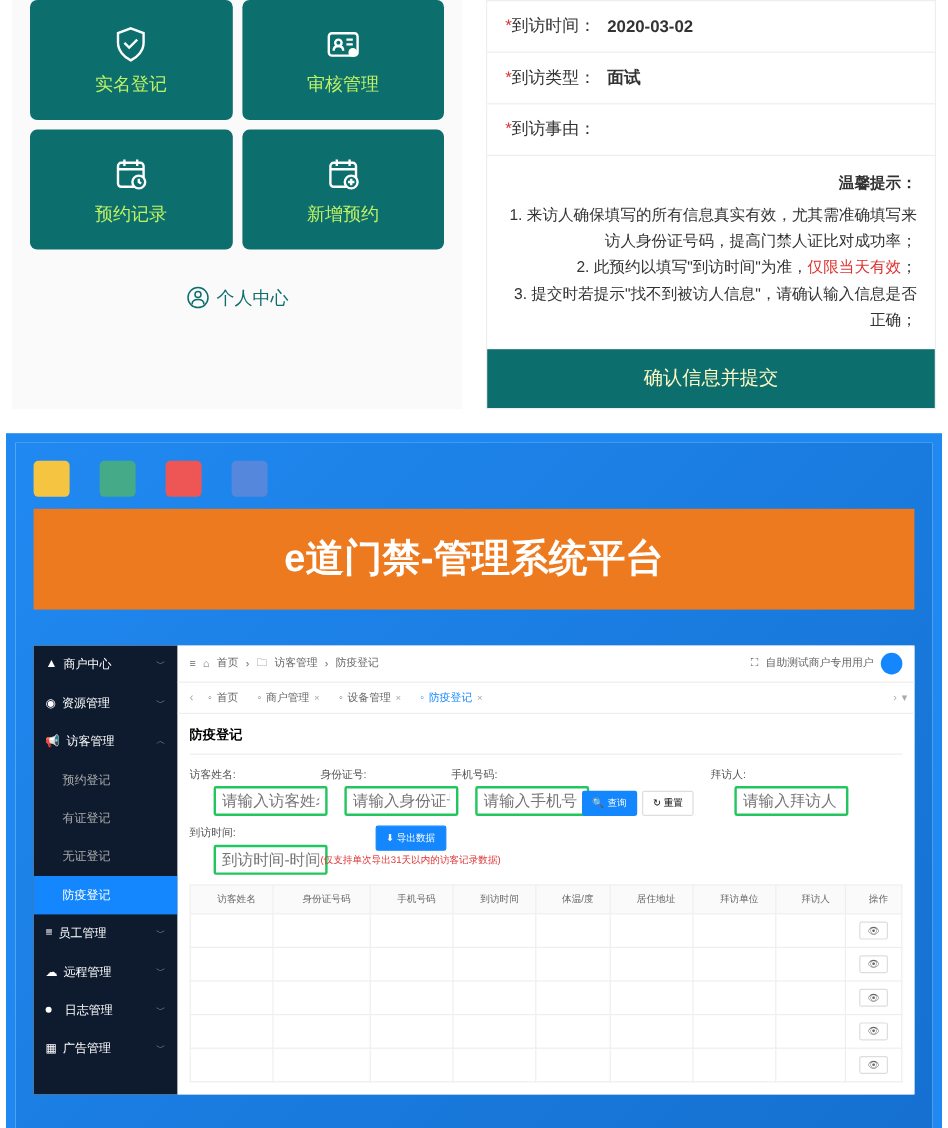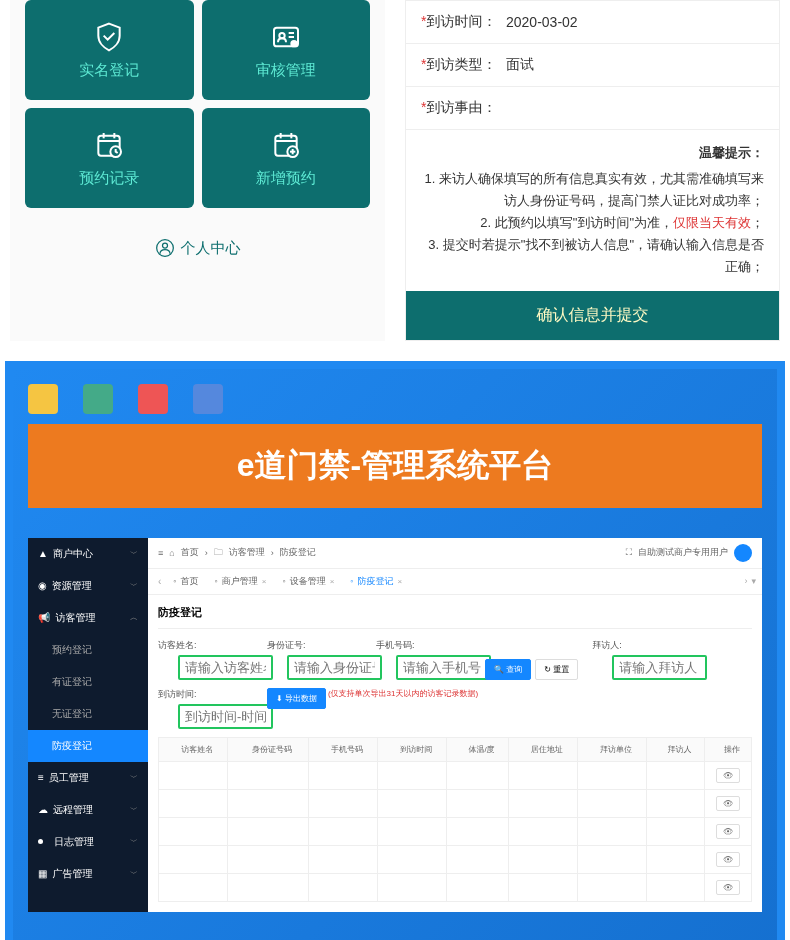--- a/index.html
+++ b/index.html
@@ -4,29 +4,29 @@
 <style>
 * { margin: 0; padding: 0; box-sizing: border-box; font-family: "Microsoft YaHei", Arial, sans-serif; }
 body { background: #fff; width: 790px; }
 
 
 .top-section { display: flex; gap: 20px; padding: 0 10px 15px; }
 .mobile-left { width: 375px; background: #fafafa; padding: 0 15px; }
 .tile-grid { display: grid; grid-template-columns: 1fr 1fr; gap: 8px; }
 .tile { background: #0d6e6e; border-radius: 6px; height: 100px; display: flex; flex-direction: column; align-items: center; justify-content: center; gap: 8px; cursor: pointer; }
 .tile svg { width: 32px; height: 32px; }
-.tile-label { color: #5eead4; font-size: 15px; }
+.tile-label { color: #bef264; font-size: 15px; }
 .personal-center { display: flex; align-items: center; justify-content: center; gap: 6px; color: #0d6e6e; font-size: 15px; padding: 30px 0 15px; cursor: pointer; }
 .personal-center svg { width: 20px; height: 20px; }
 
 .mobile-right { flex: 1; background: #fff; border: 1px solid #eee; display: flex; flex-direction: column; }
 .form-row { display: flex; padding: 12px 15px; border-bottom: 1px solid #eee; font-size: 14px; align-items: center; }
 .form-label { width: 85px; color: #333; }
 .form-label .req { color: #d33; }
-.form-value { color: #333; }
+.form-value { color: #333; font-weight: bold; }
 .form-placeholder { color: #bbb; }
 .tips { padding: 12px 15px; font-size: 13px; line-height: 1.7; color: #333; flex: 1; text-align: right; }
 .tips-title { font-weight: bold; margin-bottom: 4px; }
 .tips .red { color: #d33; }
 .submit-btn { background: #0d6e6e; color: #fef9c3; text-align: center; padding: 14px; font-size: 16px; cursor: pointer; }
 
 
 .bottom-section { border: 8px solid #2089f1; margin: 5px; }
 .desktop-bg { background: linear-gradient(135deg, #2089f1, #1570d0); padding: 15px 0 40px; position: relative; }
 .desktop-icons { display: flex; gap: 25px; padding: 0 15px 10px; }
@@ -294,21 +294,21 @@
               <span class="btn">↻ <span>重置</span></span>
             </div>
             <div class="field">
               <label>拜访人:</label>
               <input placeholder="请输入拜访人" style="">
             </div>
             <div class="field">
               <label>到访时间:</label>
               <input placeholder="到访时间-时间" style="">
             </div>
-            <div class="btn-group" style="flex-direction:row;align-items:flex-start;gap:2px">
+            <div class="btn-group" style="flex-direction:column;align-items:center;gap:2px">
               <span class="btn primary">⬇ <span>导出数据</span></span>
               <span class="hint">(仅支持单次导出31天以内的访客记录数据)</span>
             </div>
           </div>
 
           <table class="data-table">
             <thead>
                 <tr id="thead-row">
                   <th>访客姓名</th>
                   <th>身份证号码</th>

